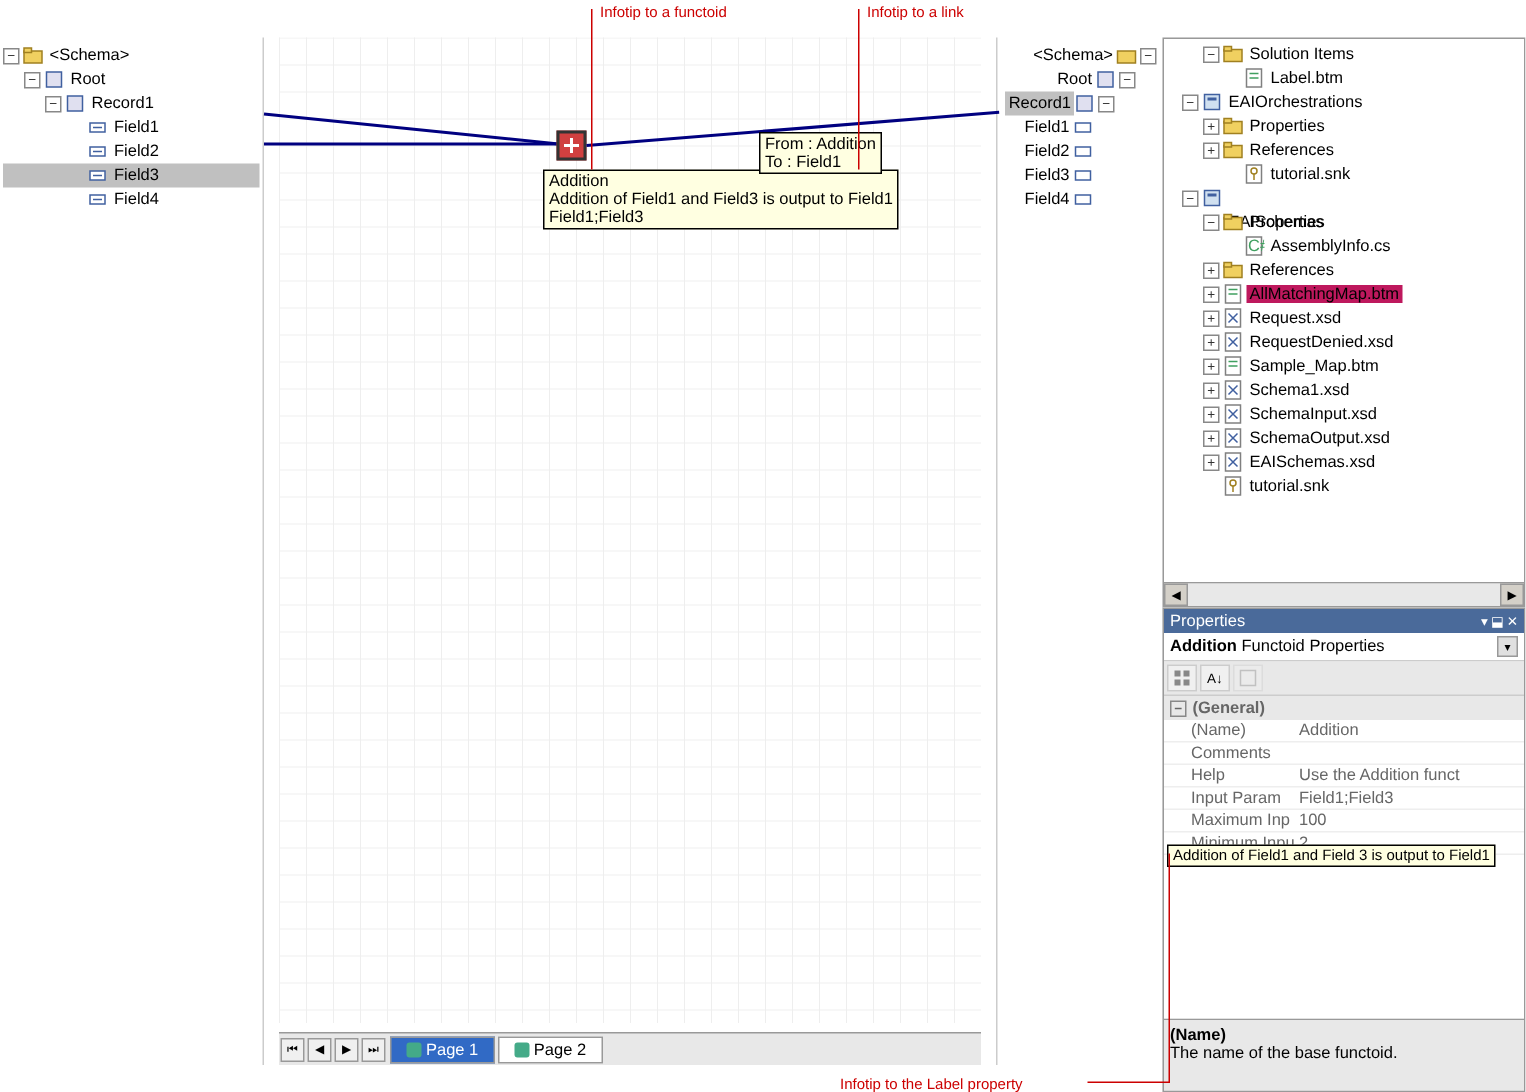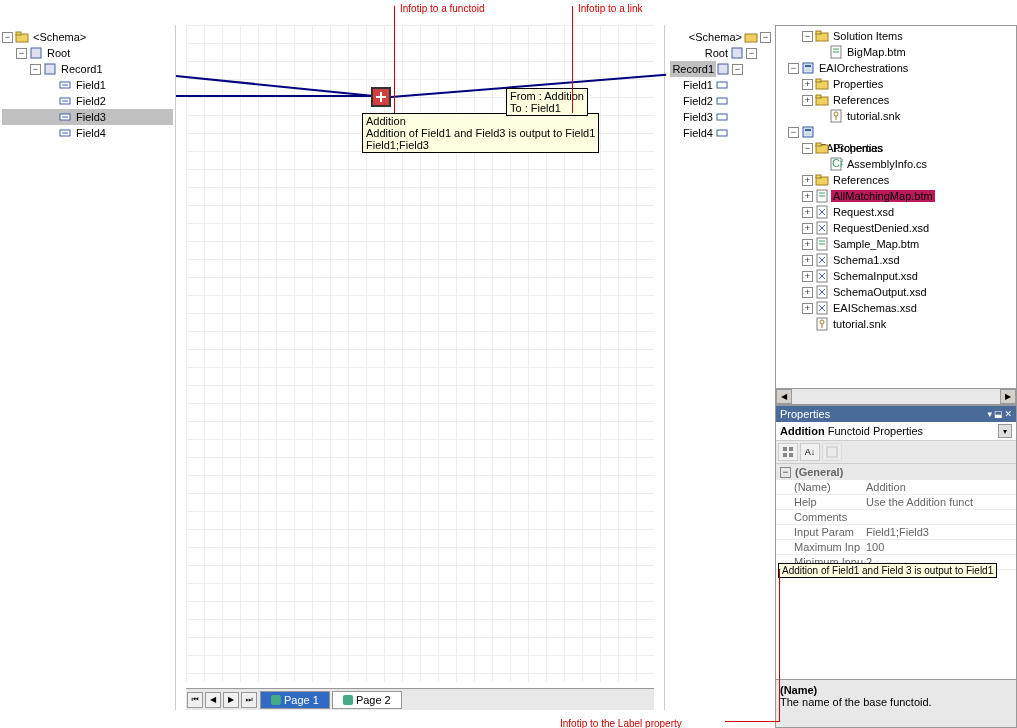--- a/index.html
+++ b/index.html
@@ -281,21 +281,21 @@
       </div>
       <div class="se-item">
         <span style="width:38px;display:inline-block"></span>
         <span style="width:13px;display:inline-block"></span>
         <span class="fi">
           <svg width="14" height="14">
             <rect x="2" y="1" width="10" height="12" fill="#fff" stroke="#808080"></rect>
             <path d="M4 4 L10 4 M4 7 L10 7" stroke="#40a060"></path>
           </svg>
         </span>
-        <span class="lbl  ">BigMap.btm</span>
+        <span class="lbl  ">Label.btm</span>
       </div>
       <div class="se-item">
         <span style="width:10px;display:inline-block"></span>
         <span class="expander">−</span>
         <span class="fi">
           <svg width="14" height="14">
             <rect x="2" y="2" width="10" height="10" fill="#d0e0f0" stroke="#4060a0"></rect>
             <rect x="4" y="4" width="6" height="2" fill="#4060a0"></rect>
           </svg>
         </span>
@@ -522,26 +522,26 @@
       <div class="prop-cat">
           <span class="exp">−</span>
           <span>(General)</span>
         </div>
       <div id="prop-rows">
           <div class="prop-row">
             <div class="prop-name">(Name)</div>
             <div class="prop-val">Addition</div>
           </div>
           <div class="prop-row">
+            <div class="prop-name">Comments</div>
+            <div class="prop-val"></div>
+          </div>
+          <div class="prop-row">
             <div class="prop-name">Help</div>
             <div class="prop-val">Use the Addition funct</div>
-          </div>
-          <div class="prop-row">
-            <div class="prop-name">Comments</div>
-            <div class="prop-val"></div>
           </div>
           <div class="prop-row">
             <div class="prop-name">Input Param</div>
             <div class="prop-val">Field1;Field3</div>
           </div>
           <div class="prop-row">
             <div class="prop-name">Maximum Inp</div>
             <div class="prop-val">100</div>
           </div>
           <div class="prop-row">

